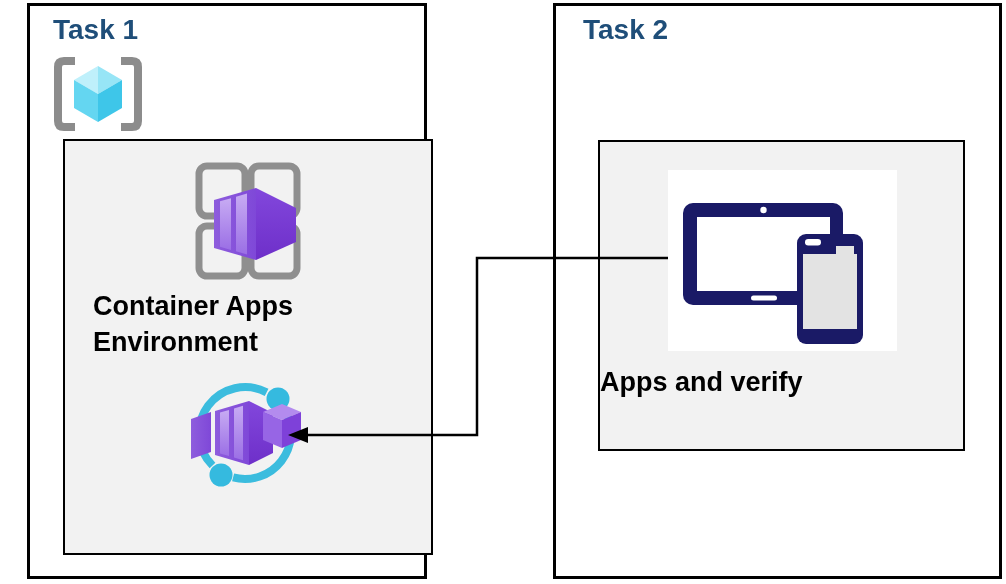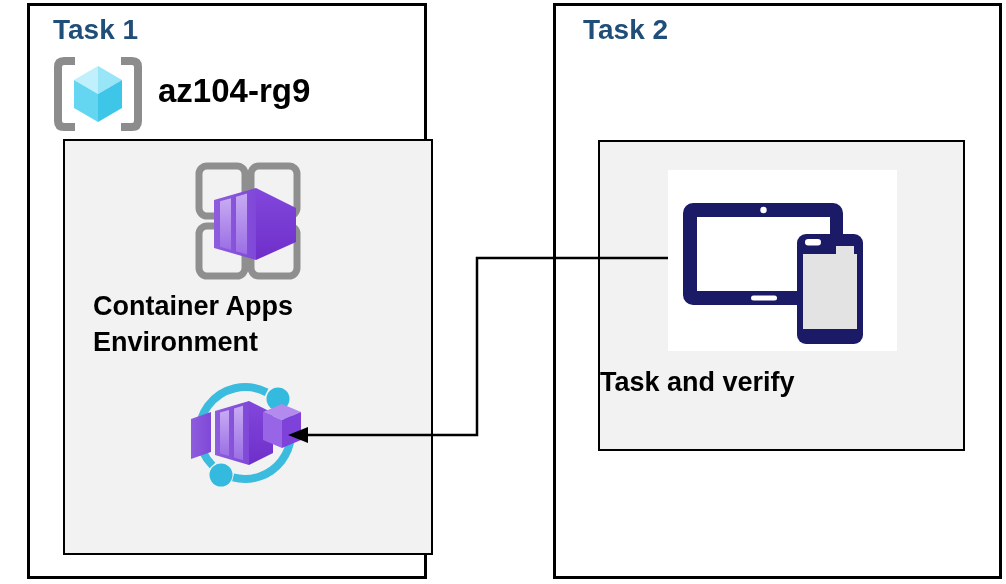--- a/index.html
+++ b/index.html
@@ -84,21 +84,20 @@
     <div class="task-title">Task 1</div>
 
     <svg class="rg-icon" viewBox="0 0 94 76">
       <path d="M24 5 H13 Q7 5 7 11 V65 Q7 71 13 71 H24" fill="none" stroke="#8C8C8C" stroke-width="8"></path>
       <path d="M70 5 H81 Q87 5 87 11 V65 Q87 71 81 71 H70" fill="none" stroke="#8C8C8C" stroke-width="8"></path>
       <polygon points="47,10 23,24 47,38" fill="#BFF0FB"></polygon>
       <polygon points="47,10 71,24 47,38" fill="#97E5F6"></polygon>
       <polygon points="23,24 47,38 47,66 23,52" fill="#64D6F1"></polygon>
       <polygon points="71,24 47,38 47,66 71,52" fill="#3EC6E9"></polygon>
     </svg>
-    <div class="rg-label">az104-rg9</div>
 
     <div class="inner-panel ip1">
 
       <svg width="124" height="122" viewBox="0 0 124 122">
         <defs>
           <linearGradient id="envF" x1="0" y1="0" x2="1" y2="0">
             <stop offset="0" stop-color="#8E5DDD"></stop>
               <stop offset="1" stop-color="#7F48D8"></stop>
           </linearGradient>
           <linearGradient id="envR" x1="0" y1="0" x2="0" y2="1">
@@ -164,21 +163,21 @@
           <rect x="15" y="33" width="160" height="102" rx="10" fill="#1A1A66"></rect>
           <rect x="29" y="47" width="133" height="74" fill="#ffffff"></rect>
           <circle cx="95.5" cy="40" r="3.2" fill="#ffffff"></circle>
           <rect x="83" y="125.5" width="26" height="5" rx="2.5" fill="#ffffff"></rect>
           <rect x="129" y="64" width="66" height="110" rx="9" fill="#1A1A66"></rect>
           <rect x="137" y="69" width="16" height="6.5" rx="3.2" fill="#ffffff"></rect>
           <rect x="168" y="76" width="18" height="10" fill="#E3E3E3"></rect>
           <rect x="135" y="84" width="54" height="75" fill="#E3E3E3"></rect>
         </svg>
       </div>
-      <div class="node-label test-label">Task and verify</div>
+      <div class="node-label test-label">Apps and verify</div>
     </div>
   </div>
 
   <svg class="connector-layer" viewBox="0 0 1006 584">
     <path d="M 668 258 H 477 V 435 H 307" fill="none" stroke="#000000" stroke-width="2.5"></path>
     <polygon points="308,427 308,443 288,435" fill="#000000"></polygon>
   </svg>
 
 </div>
 

